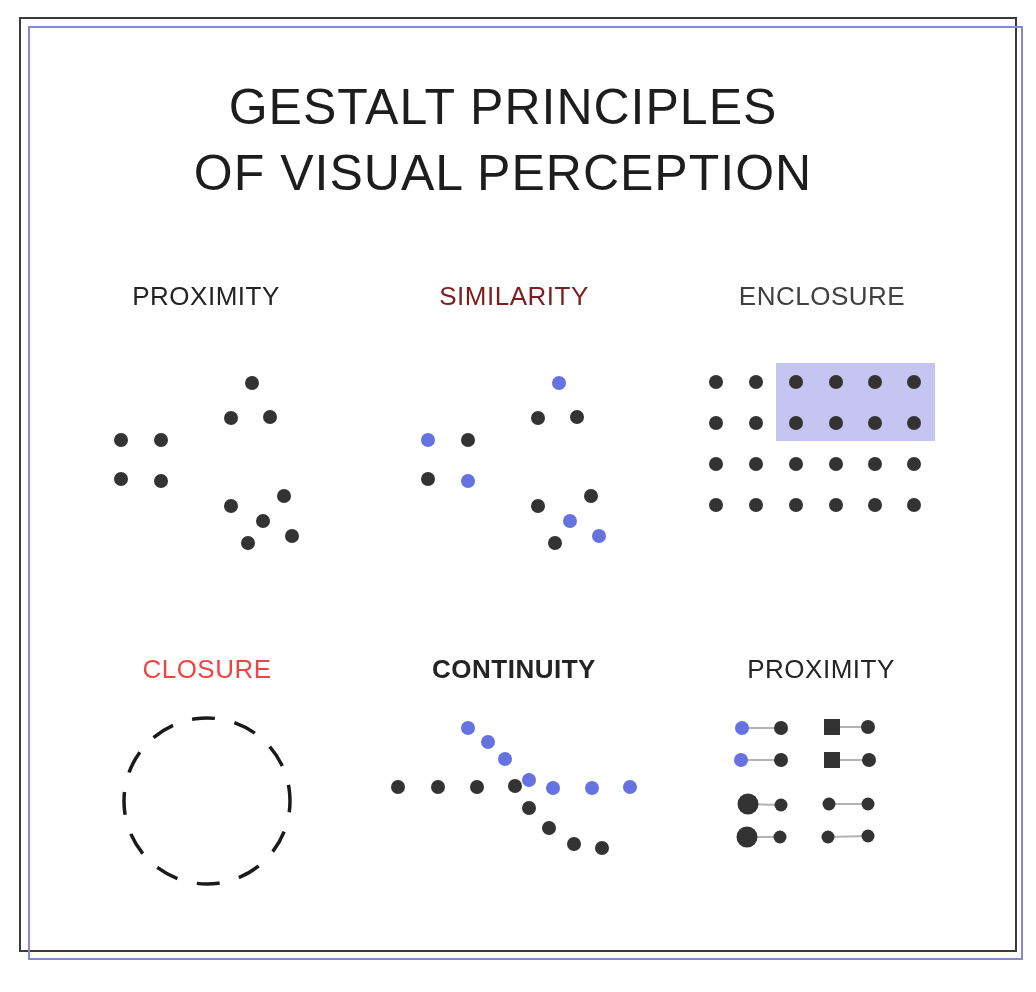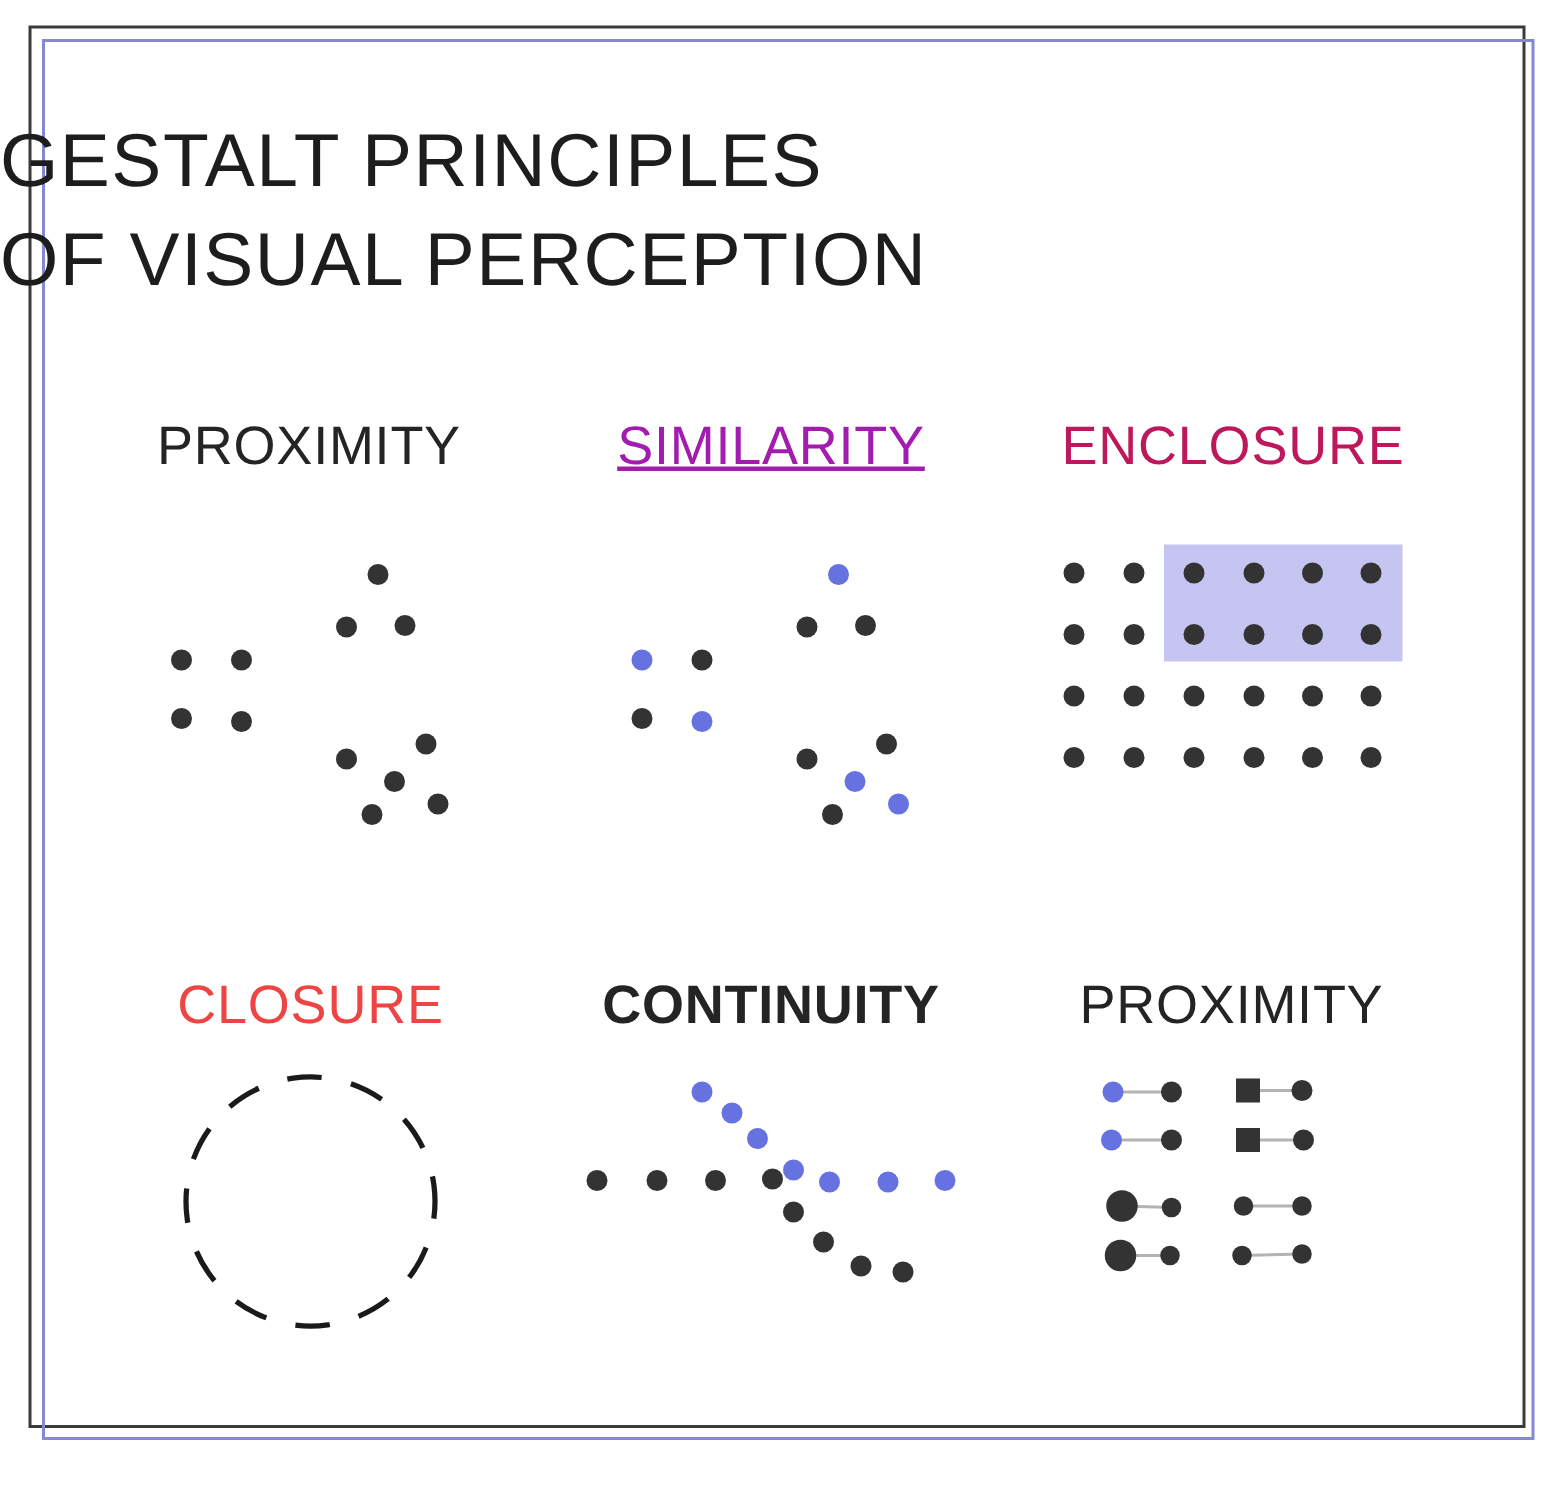--- a/index.html
+++ b/index.html
@@ -8,27 +8,27 @@
     width:1036px;height:992px;
     background:#ffffff;
     overflow:hidden;
     font-family:"Liberation Sans","DejaVu Sans",sans-serif;
   }
   .frame{position:absolute;box-sizing:border-box;background:transparent;}
   .frame.outer{left:19px;top:17px;width:998px;height:935px;border:2px solid #3a3a3a;}
   .frame.inner{left:28px;top:26px;width:995px;height:934px;border:2px solid #8589d0;}
   .main-title{
     position:absolute;left:0;top:74px;width:1006px;
-    text-align:left;
+    text-align:center;
     font-size:50px;line-height:66px;font-weight:400;
     letter-spacing:1px;color:#1d1d1d;z-index:3;
   }
   .panel-label{
     position:absolute;transform:translateX(-50%);
-    white-space:nowrap;font-size:36px;line-height:35px;
+    white-space:nowrap;font-size:26px;line-height:35px;
     letter-spacing:0.5px;font-weight:400;color:#242424;z-index:3;
   }
   .lbl-proximity {left:206px;top:279px;}
   .lbl-similarity{left:514px;top:279px;}
   .lbl-enclosure {left:822px;top:279px;}
   .lbl-closure   {left:207px;top:652px;}
   .lbl-continuity{left:514px;top:652px;font-weight:bold;}
   .lbl-connection{left:821px;top:652px;}
   svg.diagram{position:absolute;left:0;top:0;z-index:2;}
 </style>
@@ -38,22 +38,22 @@
 <div class="canvas">
   <div class="frame outer" style="border-color: rgb(58, 58, 58);"></div>
   <div class="frame inner" style="border-color: rgb(133, 137, 208);"></div>
 
   <div class="main-title" style="color: rgb(29, 29, 29);">
     <div>GESTALT PRINCIPLES</div>
     <div>OF VISUAL PERCEPTION</div>
   </div>
 
   <div class="panel-label lbl-proximity" style="color: rgb(36, 36, 36);">PROXIMITY</div>
-  <div class="panel-label lbl-similarity" style="color: #a21caf; text-decoration: underline;">SIMILARITY</div>
-  <div class="panel-label lbl-enclosure" style="color: #be185d;">ENCLOSURE</div>
+  <div class="panel-label lbl-similarity" style="color: #7f1d1d;">SIMILARITY</div>
+  <div class="panel-label lbl-enclosure" style="color: #404040;">ENCLOSURE</div>
   <div class="panel-label lbl-closure" style="color: #ef4444;">CLOSURE</div>
   <div class="panel-label lbl-continuity" style="color: rgb(36, 36, 36);">CONTINUITY</div>
   <div class="panel-label lbl-connection" style="color: rgb(36, 36, 36);">PROXIMITY</div>
 
   <svg class="diagram" width="1036" height="992" viewBox="0 0 1036 992">
       <circle cx="252" cy="383" r="7" fill="#333333"></circle>
       <circle cx="231" cy="418" r="7" fill="#333333"></circle>
       <circle cx="270" cy="417" r="7" fill="#333333"></circle>
       <circle cx="121" cy="440" r="7" fill="#333333"></circle>
       <circle cx="161" cy="440" r="7" fill="#333333"></circle>

